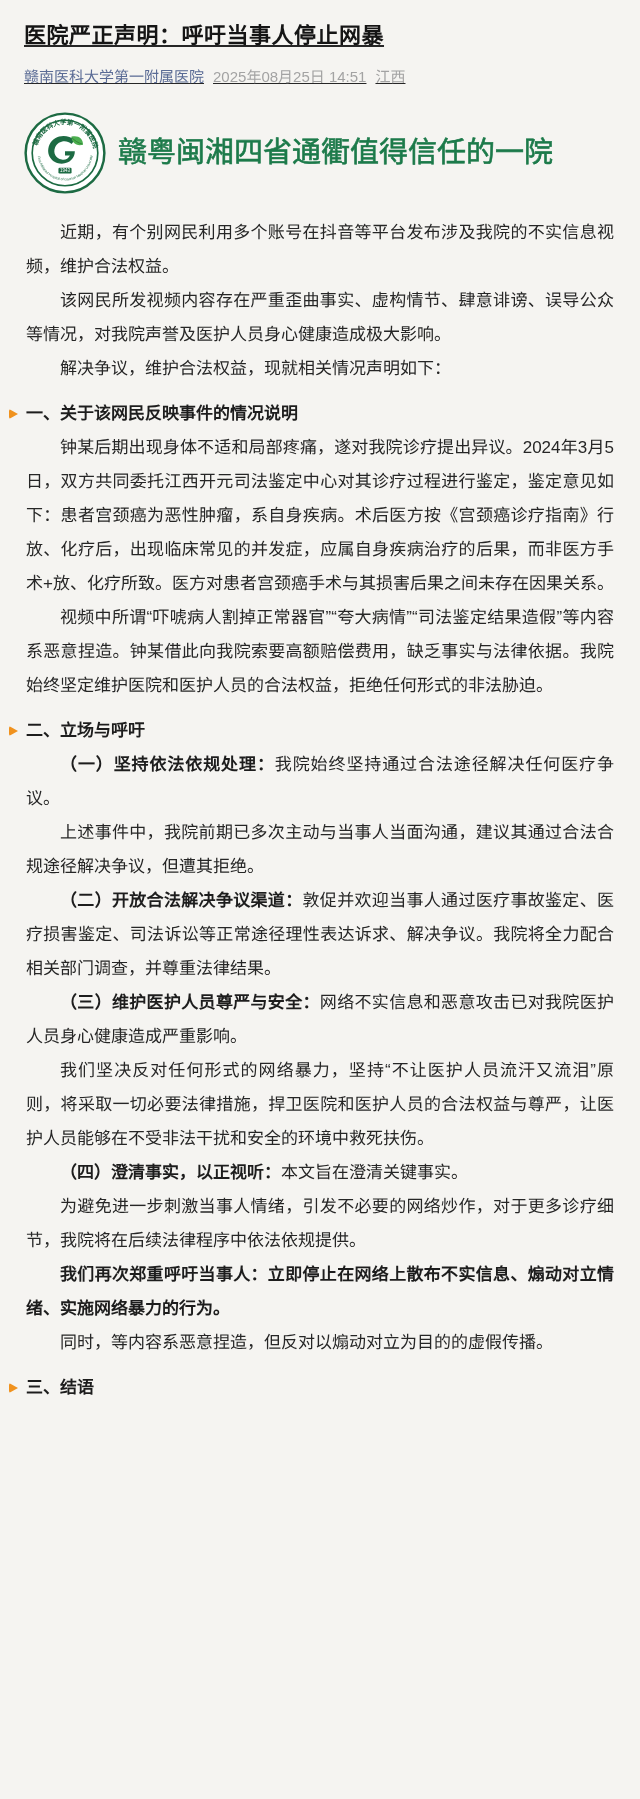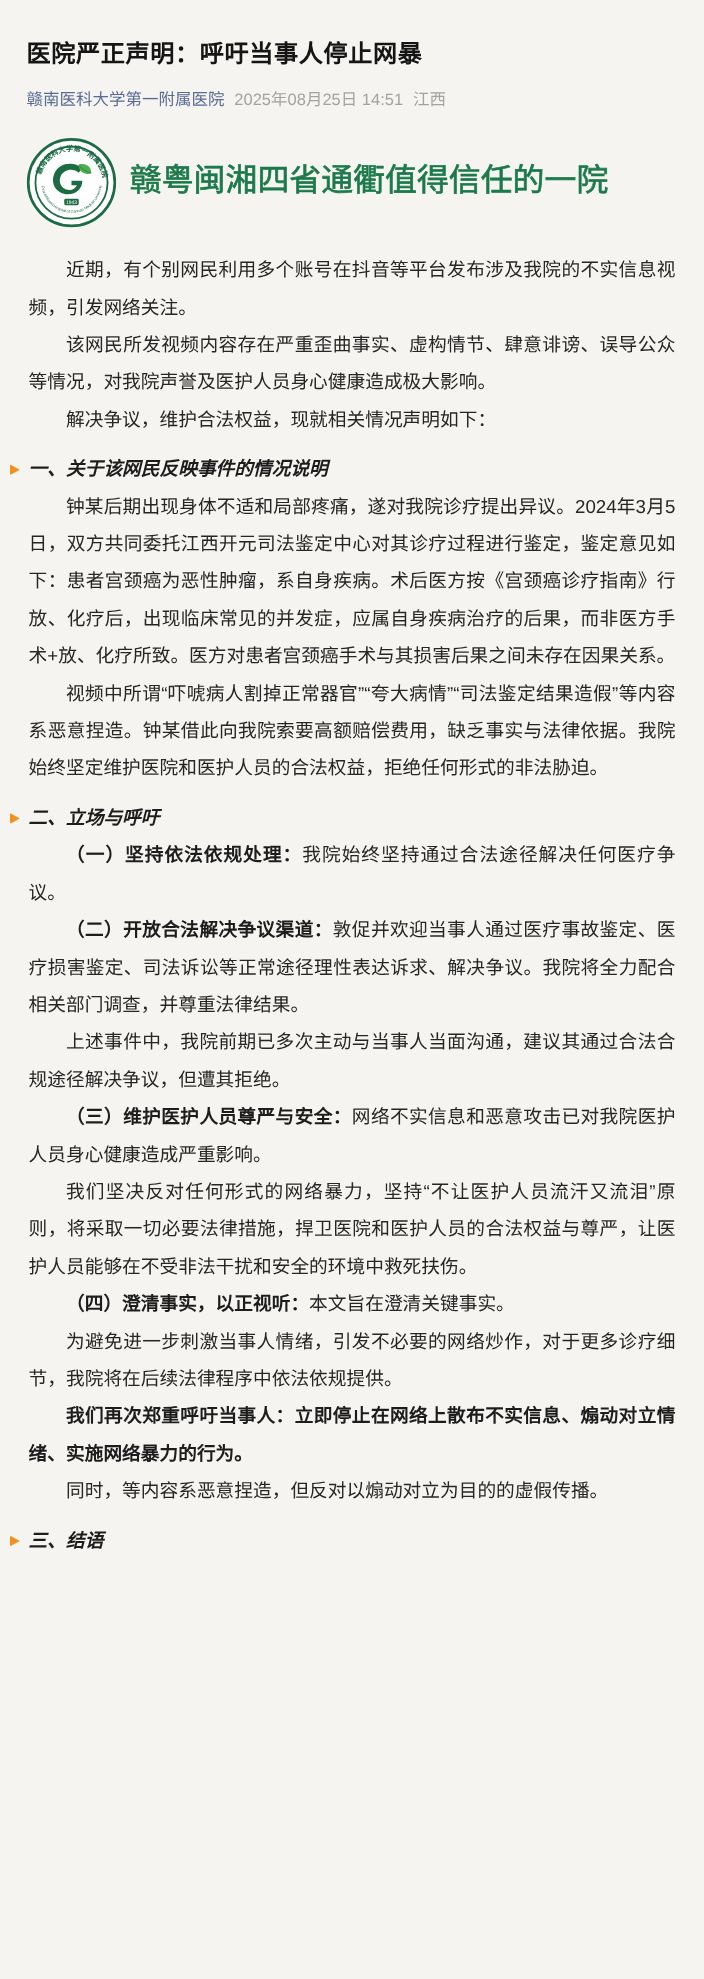--- a/index.html
+++ b/index.html
@@ -17,21 +17,21 @@
   body{
     width:640px;
     min-height:1799px;
     margin:0 auto;
     font-family:"Liberation Sans","DejaVu Sans",sans-serif;
     color:var(--ink);
   }
   .page{width:640px;min-height:1799px;background:var(--bg);overflow:hidden;}
 
   
-  .art-header{padding:33px 24px 0 24px;background:var(--bg);}
+  .art-header{padding:20px 24px 0 24px;background:var(--bg);text-decoration:underline;}
   .art-title{
     font-size:22px;
     line-height:1.45;
     font-weight:700;
     color:var(--title);
     letter-spacing:.5px;
   }
   .byline{
     margin-top:13px;
     font-size:15px;
@@ -76,21 +76,20 @@
   }
   .content p{text-indent:2em;}
   .content p.h{
     text-indent:0;
     font-weight:700;
     margin-left:-17px;
     margin-top:11px;
     display:flex;
     align-items:center;
     color:#1f1f1f;
-    font-style:italic;
   }
   .content p.h .tri{
     width:0;height:0;
     border-left:9px solid var(--orange);
     border-top:5.5px solid transparent;
     border-bottom:5.5px solid transparent;
     border-radius:2px;
     margin-right:8px;
     flex:0 0 auto;
   }
@@ -129,36 +128,36 @@
         <path d="M 62,34 C 52,26 36,28 31,40 C 26,52 34,63 46,63 C 56,63 62,56 62,48 L 50,48 L 50,53 L 56,53 C 54,57 50,59 46,58 C 39,57 35,50 38,43 C 41,36 51,33 58,39 Z" fill="#1d6b43"></path>
         <path d="M 58,30 C 66,28 72,32 72,40 C 64,42 58,38 58,30 Z" fill="#4caf50"></path>
         <path d="M 58,31 C 62,35 66,38 71,39" stroke="#2e7d32" stroke-width="1" fill="none"></path>
         <rect x="42" y="68" width="16" height="7" rx="1.5" fill="#1d6b43"></rect>
         <text x="50" y="73.6" font-size="5.5" fill="#ffffff" text-anchor="middle">1943</text>
       </svg>
       <div class="slogan">赣粤闽湘四省通衢值得信任的一院</div>
     </div>
 
     <div class="content" id="article-body">
-        <p><span>近期，有个别网民利用多个账号在抖音等平台发布涉及我院的不实信息视频，引发网络关注。</span></p>
+        <p><span>近期，有个别网民利用多个账号在抖音等平台发布涉及我院的不实信息视频，维护合法权益。</span></p>
         <p><span>该网民所发视频内容存在严重歪曲事实、虚构情节、肆意诽谤、误导公众等情况，对我院声誉及医护人员身心健康造成极大影响。</span></p>
         <p><span>解决争议，维护合法权益，现就相关情况声明如下：</span></p>
         <p class="h">
           <span class="tri"></span>
           <span class="b">一、关于该网民反映事件的情况说明</span>
         </p>
         <p><span>钟某后期出现身体不适和局部疼痛，遂对我院诊疗提出异议。2024年3月5日，双方共同委托江西开元司法鉴定中心对其诊疗过程进行鉴定，鉴定意见如下：患者宫颈癌为恶性肿瘤，系自身疾病。术后医方按《宫颈癌诊疗指南》行放、化疗后，出现临床常见的并发症，应属自身疾病治疗的后果，而非医方手术+放、化疗所致。医方对患者宫颈癌手术与其损害后果之间未存在因果关系。</span></p>
         <p><span>视频中所谓“吓唬病人割掉正常器官”“夸大病情”“司法鉴定结果造假”等内容系恶意捏造。钟某借此向我院索要高额赔偿费用，缺乏事实与法律依据。我院始终坚定维护医院和医护人员的合法权益，拒绝任何形式的非法胁迫。</span></p>
         <p class="h">
           <span class="tri"></span>
           <span class="b">二、立场与呼吁</span>
         </p>
         <p><span class="b">（一）坚持依法依规处理：</span><span>我院始终坚持通过合法途径解决任何医疗争议。</span></p>
+        <p><span>上述事件中，我院前期已多次主动与当事人当面沟通，建议其通过合法合规途径解决争议，但遭其拒绝。</span></p>
         <p><span class="b">（二）开放合法解决争议渠道：</span><span>敦促并欢迎当事人通过医疗事故鉴定、医疗损害鉴定、司法诉讼等正常途径理性表达诉求、解决争议。我院将全力配合相关部门调查，并尊重法律结果。</span></p>
-        <p><span>上述事件中，我院前期已多次主动与当事人当面沟通，建议其通过合法合规途径解决争议，但遭其拒绝。</span></p>
         <p><span class="b">（三）维护医护人员尊严与安全：</span><span>网络不实信息和恶意攻击已对我院医护人员身心健康造成严重影响。</span></p>
         <p><span>我们坚决反对任何形式的网络暴力，坚持“不让医护人员流汗又流泪”原则，将采取一切必要法律措施，捍卫医院和医护人员的合法权益与尊严，让医护人员能够在不受非法干扰和安全的环境中救死扶伤。</span></p>
         <p><span class="b">（四）澄清事实，以正视听：</span><span>本文旨在澄清关键事实。</span></p>
         <p><span>为避免进一步刺激当事人情绪，引发不必要的网络炒作，对于更多诊疗细节，我院将在后续法律程序中依法依规提供。</span></p>
         <p><span class="b">我们再次郑重呼吁当事人：立即停止在网络上散布不实信息、煽动对立情绪、实施网络暴力的行为。</span></p>
         <p><span>同时，等内容系恶意捏造，但反对以煽动对立为目的的虚假传播。</span></p>
         <p class="h">
           <span class="tri"></span>
           <span class="b">三、结语</span>
         </p>

